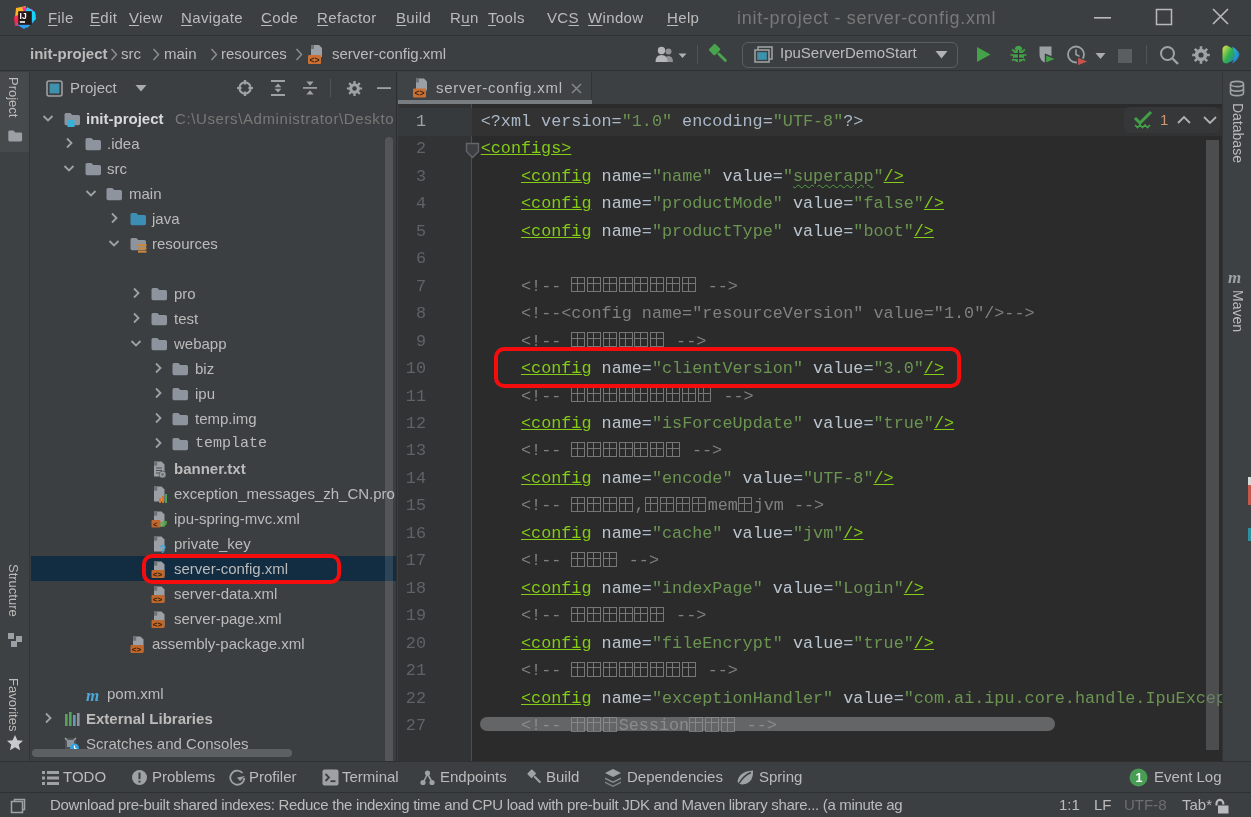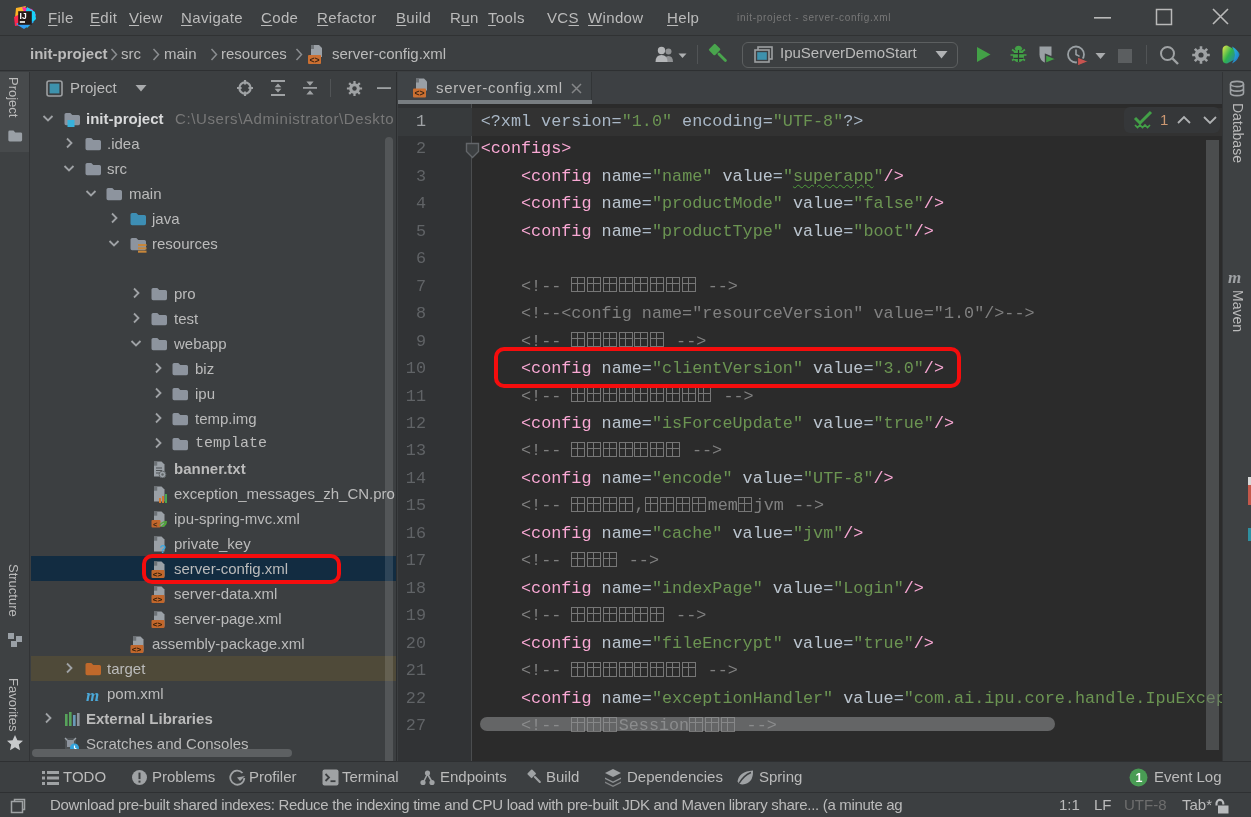--- a/index.html
+++ b/index.html
@@ -4,21 +4,21 @@
 <style>
   * { margin:0; padding:0; box-sizing:border-box; }
   html,body { width:1251px; height:817px; overflow:hidden; }
   body { background:#3c3f41; font-family:"Liberation Sans",sans-serif; position:relative; }
   .abs { position:absolute; }
 
   
   #menubar { position:absolute; left:0; top:0; width:1251px; height:36px; background:#3c3f41; border-bottom:1px solid #303233; }
   .menuitem { position:absolute; top:0; height:36px; line-height:36px; color:#bbbbbb; font-size:15px; letter-spacing:0.35px; }
   .menuitem u { text-decoration:underline; text-underline-offset:2px; }
-  #wintitle { position:absolute; top:0; height:32px; line-height:36px; color:#787878; font-size:10px; }
+  #wintitle { position:absolute; top:0; height:32px; line-height:36px; color:#787878; font-size:18px; }
   .winbtn { position:absolute; top:0; height:36px; color:#b9b9b9; }
 
   
   #toolbar { position:absolute; left:0; top:37px; width:1251px; height:34px; background:#3c3f41; border-bottom:1px solid #2e3032; }
   .crumb { position:absolute; top:0; height:34px; line-height:33px; color:#bbbbbb; font-size:15px; }
 
   
   #main { position:absolute; left:0; top:72px; width:1251px; height:689px; }
   #lstripe { position:absolute; left:0; top:0; width:30px; height:689px; background:#3e4143; border-right:1px solid #323436; }
   .vlabel { color:#bbbbbb; font-size:13px; writing-mode:vertical-rl; position:absolute; left:6px; }
@@ -37,21 +37,21 @@
   
   #editor { position:absolute; left:398px; top:0; width:824px; height:689px; background:#2b2b2b; }
   #tabbar { position:absolute; left:0; top:0; width:824px; height:32px; background:#3d4043; }
   #tab1 { position:absolute; left:0; top:0; width:194px; height:32px; background:#3f4346; border-right:1px solid #323537; }
   #tabuline { position:absolute; left:0; top:28px; width:194px; height:4px; background:#787d81; }
   #edcontent { position:absolute; left:0; top:32px; width:824px; height:657px; background:#2b2b2b; overflow:hidden; }
   #gutter { position:absolute; left:0; top:0; width:74px; height:657px; background:#313335; border-right:1px solid #4b4d4f; }
   #caretline { position:absolute; left:0; top:4px; width:824px; height:28px; background:#323232; }
   #lnums { position:absolute; left:0; top:4px; width:28px; font-family:"Liberation Mono",monospace; font-size:16.8px; line-height:27.45px; color:#606366; text-align:right; }
   #code { position:absolute; left:82.7px; top:4px; font-family:"Liberation Mono",monospace; font-size:16.8px; line-height:27.45px; color:#a9b7c6; white-space:pre; }
-  .t { color:#f9a8d4; }
+  .t { color:#84cc16;text-decoration:underline; }
   .a { color:#bac4ce; }
   .s { color:#6b9452; }
   .c { color:#808080; }
   .k { display:inline-block; width:13.9px; height:15px; border:1px solid #777777; vertical-align:middle; margin-top:-3px; margin-right:1.9px;
        background:
         linear-gradient(#777777,#777777) 50% 40%/100% 1px no-repeat,
         linear-gradient(90deg,#777777,#777777) 45% 50%/1px 100% no-repeat; }
   .c .k { border-color:#767676; }
   .wavy { text-decoration:underline; text-decoration-style:wavy; text-decoration-color:#4f9e3d; text-decoration-thickness:1px; text-underline-offset:3px; }
 
@@ -526,29 +526,20 @@
             <use href="#fxml"></use>
           </svg>
 <div class="lbl" style="left:143px">server-page.xml</div>
 </div>
 <div class="trow" style="position:absolute;left:0;top:526px;width:366px;">
 <svg class="ticon" style="left:98px">
             <use href="#fxml"></use>
           </svg>
 <div class="lbl" style="left:121px">assembly-package.xml</div>
 </div>
-<div class="trow" style="position:absolute;left:0;top:551px;width:366px;background:#4f4a39;">
-<svg class="chev" style="left:30px">
-            <use href="#cr"></use>
-          </svg>
-<svg class="ticon" style="left:53px">
-            <use href="#foldo"></use>
-          </svg>
-<div class="lbl" style="left:76px">target</div>
-</div>
 <div class="trow" style="position:absolute;left:0;top:576px;width:366px;">
 <svg class="ticon" style="left:53px">
             <use href="#fpom"></use>
           </svg>
 <div class="lbl" style="left:76px">pom.xml</div>
 </div>
 <div class="trow" style="position:absolute;left:0;top:601px;width:366px;font-weight:bold;">
 <svg class="chev" style="left:9px">
             <use href="#cr"></use>
           </svg>

